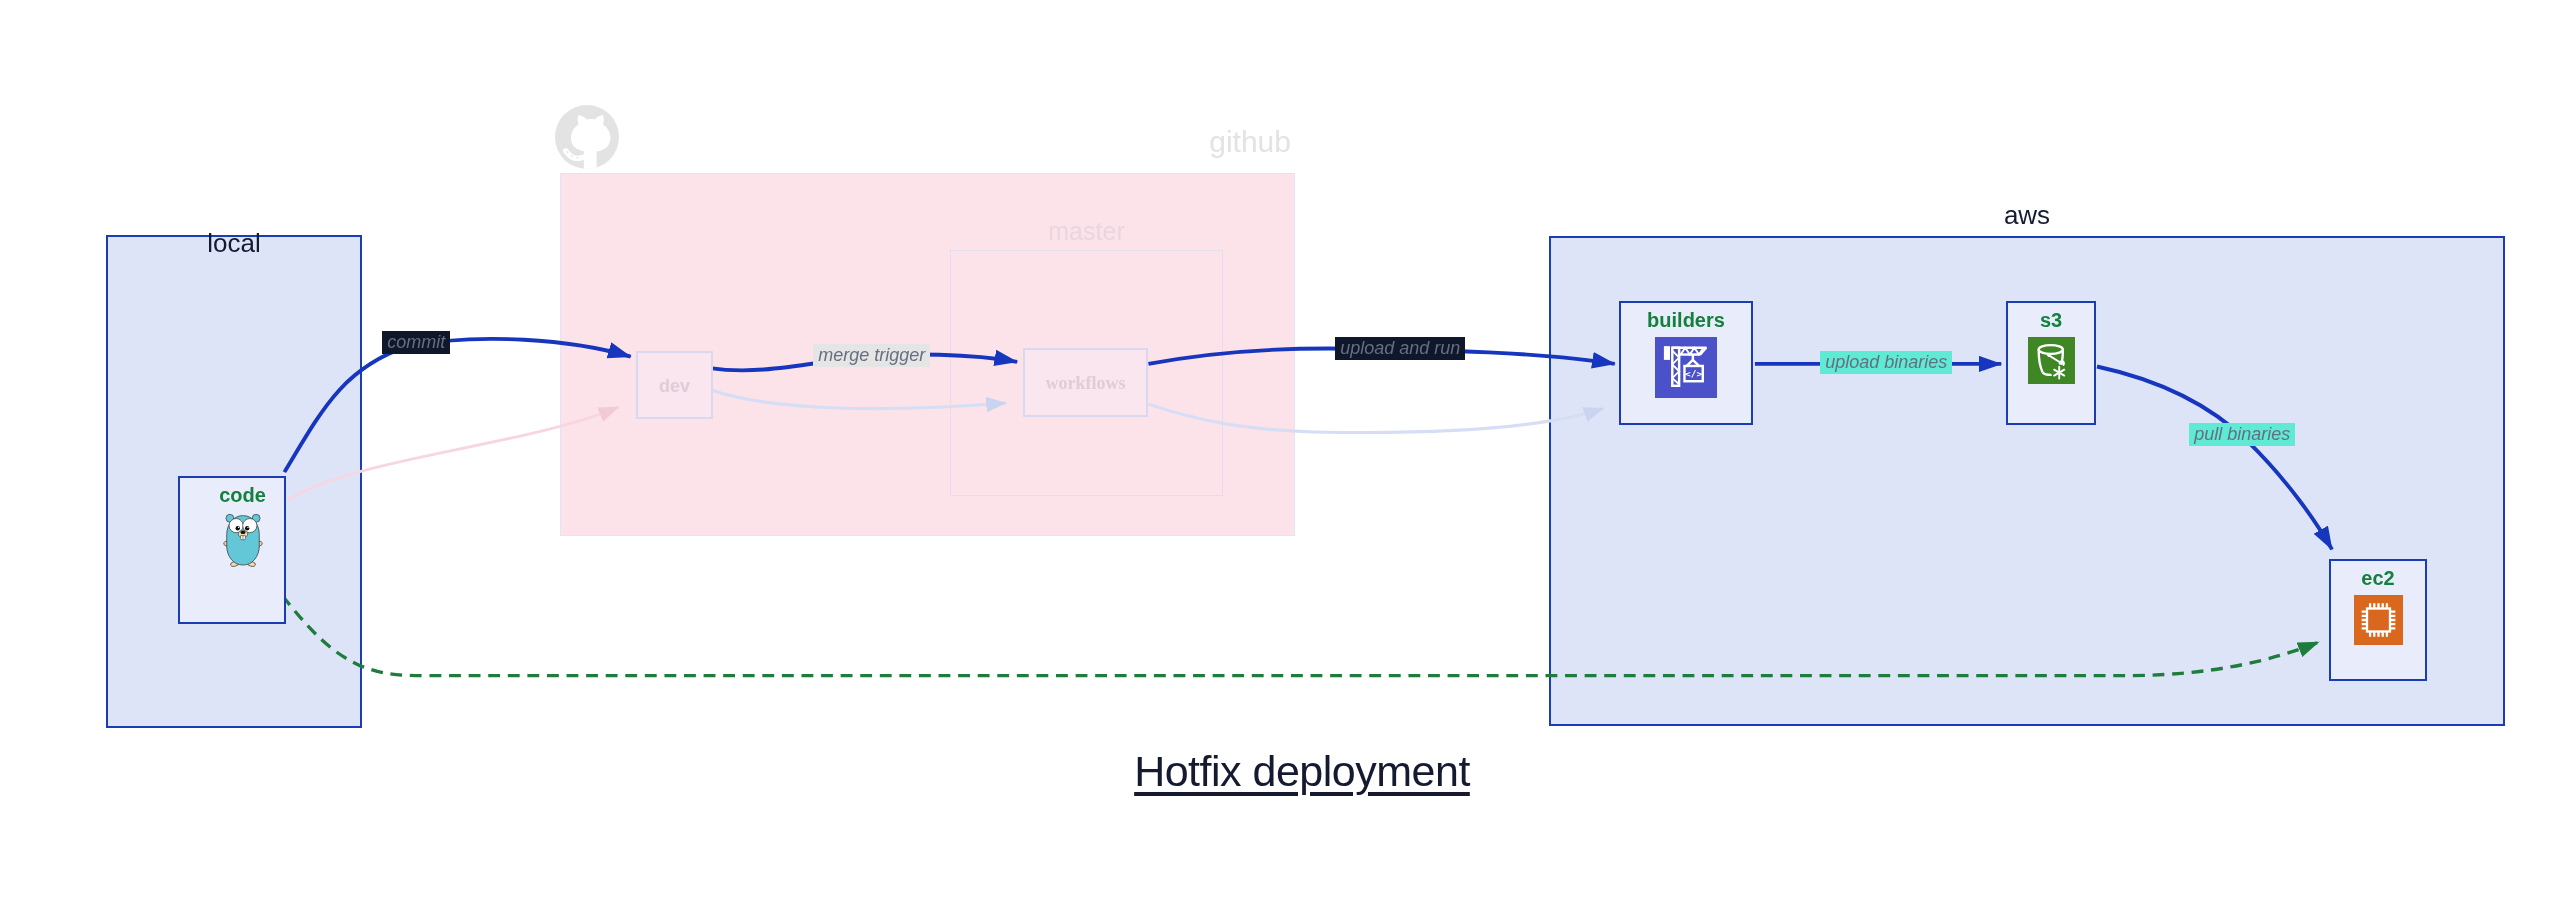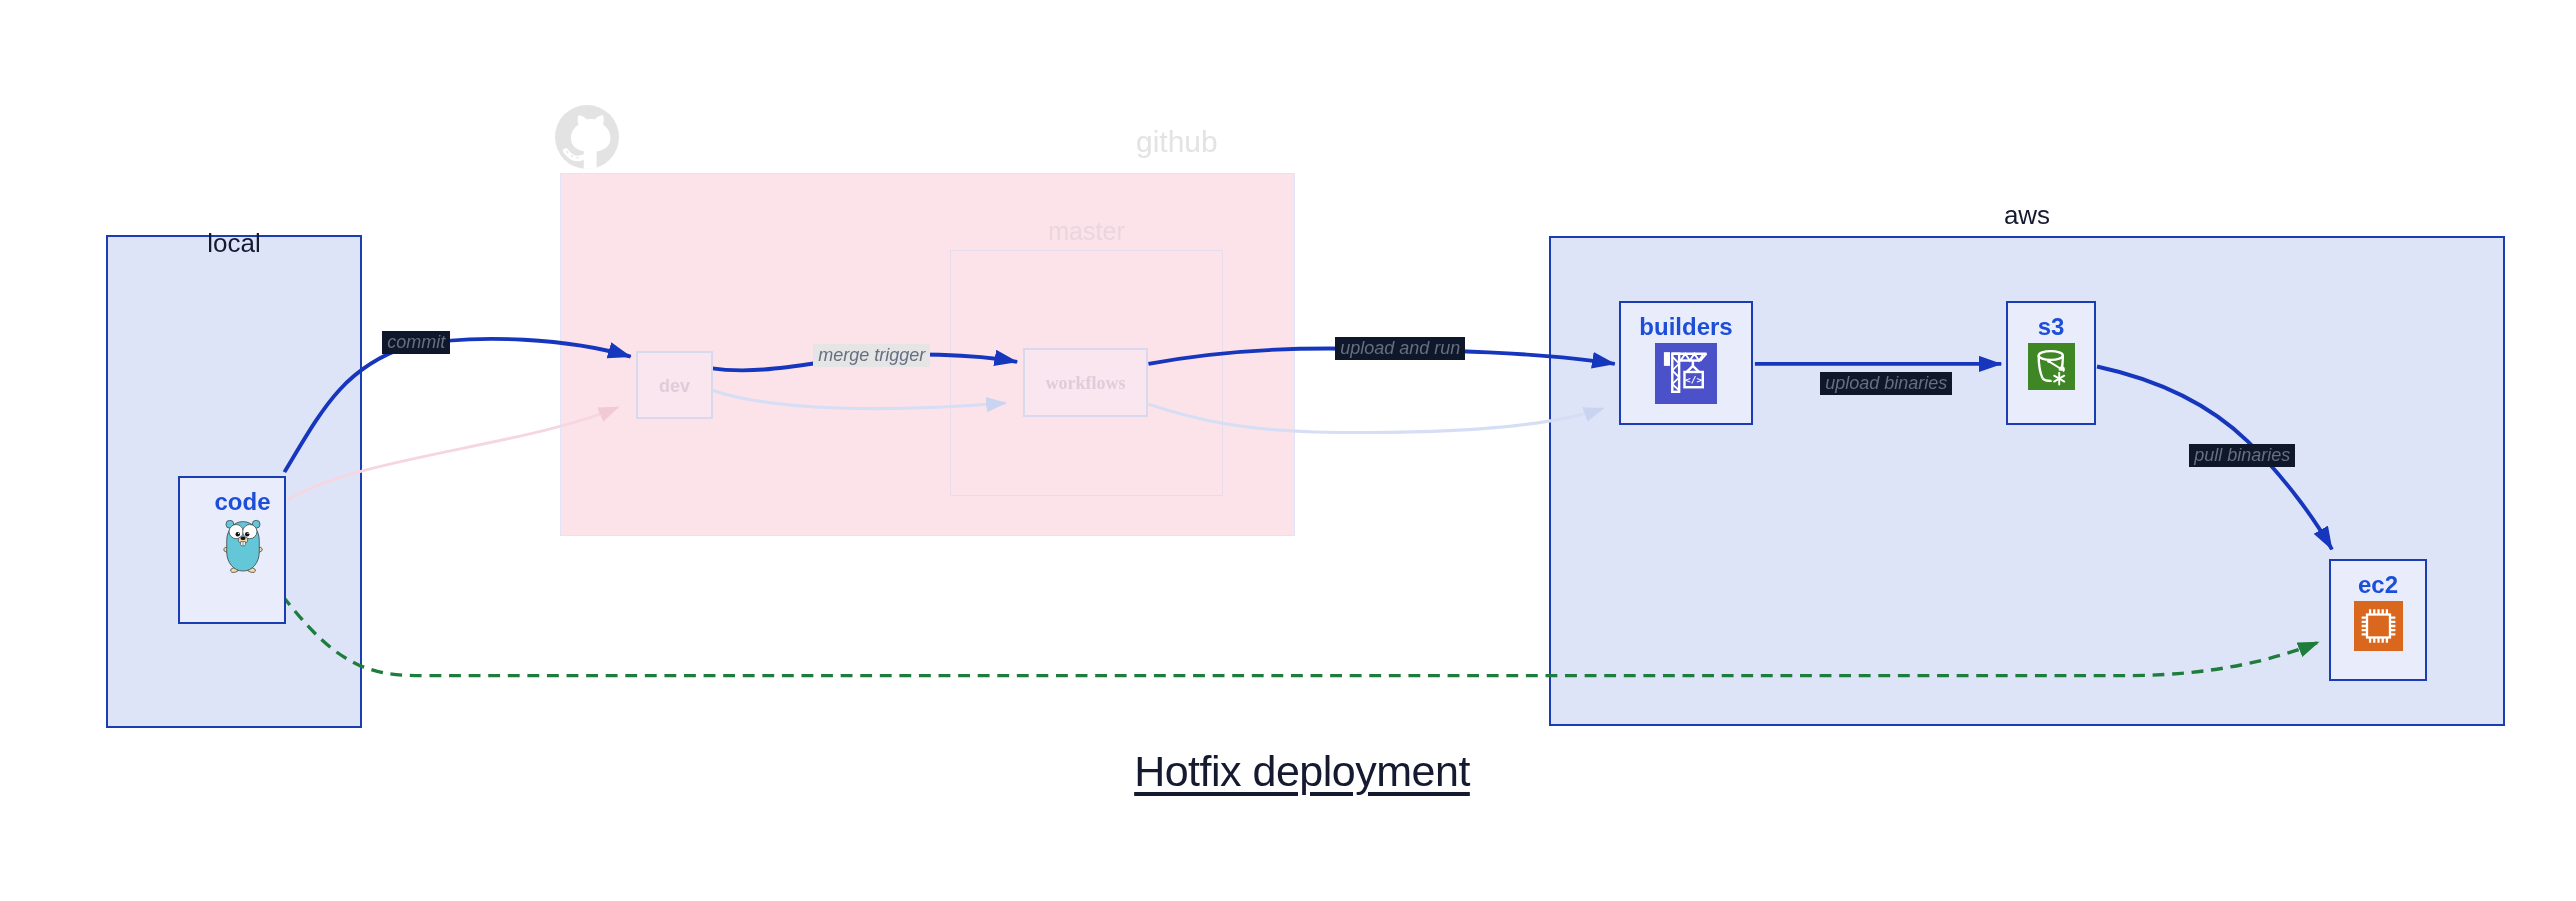--- a/index.html
+++ b/index.html
@@ -9,25 +9,25 @@
   }
   
   .grp{position:absolute;box-sizing:border-box;}
   .grp.local{left:106px;top:235px;width:256px;height:493px;background:#dde4f8;border:2.6px solid #1b3db4;}
   .grp.aws{left:1549px;top:236px;width:956px;height:490px;background:#dde4f8;border:2.6px solid #1b3db4;}
   .grp.github{left:560px;top:173px;width:735px;height:363px;background:#fbe3e9;border:1.5px solid #dfe4f8;}
   .grp.master{left:950px;top:250px;width:273px;height:246px;background:transparent;border:1.5px solid #e5dcee;}
   .grp-label{position:absolute;color:#141a31;font-size:26px;line-height:28px;text-align:center;}
   .grp-label.local{left:106px;top:201px;width:256px;margin-top:28px;}
   .grp-label.aws{left:1549px;top:201px;width:956px;}
-  .grp-label.github{left:1136px;top:126px;width:155px;text-align:left;color:#e3e3e4;font-size:30px;line-height:32px;}
+  .grp-label.github{left:1136px;top:126px;width:155px;text-align:right;color:#e3e3e4;font-size:30px;line-height:32px;}
   .grp-label.master{left:950px;top:217px;width:273px;color:#ebd5df;font-size:25px;font-weight:500;}
   
   .node{position:absolute;box-sizing:border-box;text-align:center;}
-  .node .nlabel{font-weight:700;color:#1d4ed8;font-size:24px;line-height:23px;margin-top:12px;}
+  .node .nlabel{font-weight:700;color:#15803d;font-size:20px;line-height:23px;margin-top:6px;}
   .node.active{background:#e9edfb;border:2.6px solid #1b3db4;}
   .node.faded{background:#f9e6ee;border:2.1px solid #d8d9ee;}
   .node.faded .nlabel{color:#e2cbd8;font-size:18px;}
   .node.code{left:178px;top:476px;width:108px;height:148px;padding-left:21px;}
   .node.dev{left:636px;top:351px;width:77px;height:68px;}
   .node.dev .nlabel{margin-top:21.6px;}
   .node.workflows{left:1023px;top:348px;width:125px;height:69px;font-family:Liberation Serif, serif;}
   .node.workflows .nlabel{margin-top:21.6px;}
   .node.builders{left:1619px;top:301px;width:134px;height:124px;}
   .node.s3{left:2006px;top:301px;width:90px;height:124px;}
@@ -39,21 +39,21 @@
   .iconsq.ec2{width:49px;height:50px;background:#d9671d;}
   
   svg.edges{position:absolute;left:0;top:0;pointer-events:none;}
   
   .elabel{
     position:absolute;font-size:18px;line-height:20.6px;font-style:italic;color:#666f80;
     padding:1px 5.2px;white-space:nowrap;
   }
   .elabel.on-white{background:#0f172a;}
   .elabel.on-pink{background:#e5e5e5;}
-  .elabel.on-blue{background:#0f172a;margin-top:21px;}
+  .elabel.on-blue{background:#5eead4;}
   .elabel.commit{left:382px;top:331px;}
   .elabel.merge{left:813px;top:344px;}
   .elabel.uploadrun{left:1288px;top:337px;margin-left:47px;}
   .elabel.uploadbin{left:1820px;top:351px;}
   .elabel.pullbin{left:2189px;top:423px;}
   
   .title{
     position:absolute;left:0;top:747px;width:100%;text-align:center;
     font-size:43px;font-weight:500;color:#151a30;letter-spacing:-0.5px;
     text-decoration:underline;text-decoration-thickness:3.6px;text-underline-offset:5.7px;

